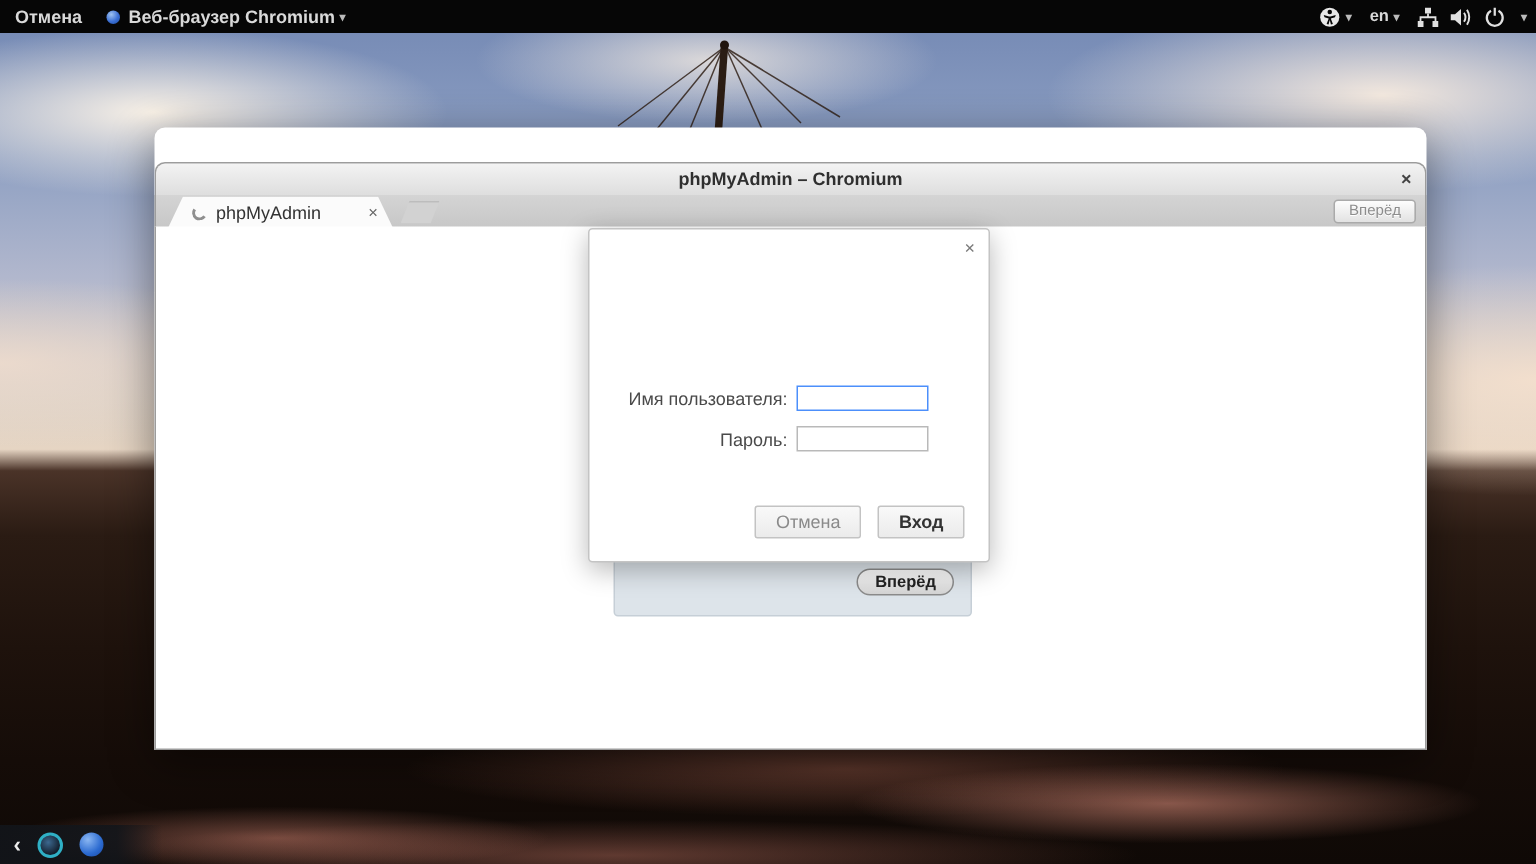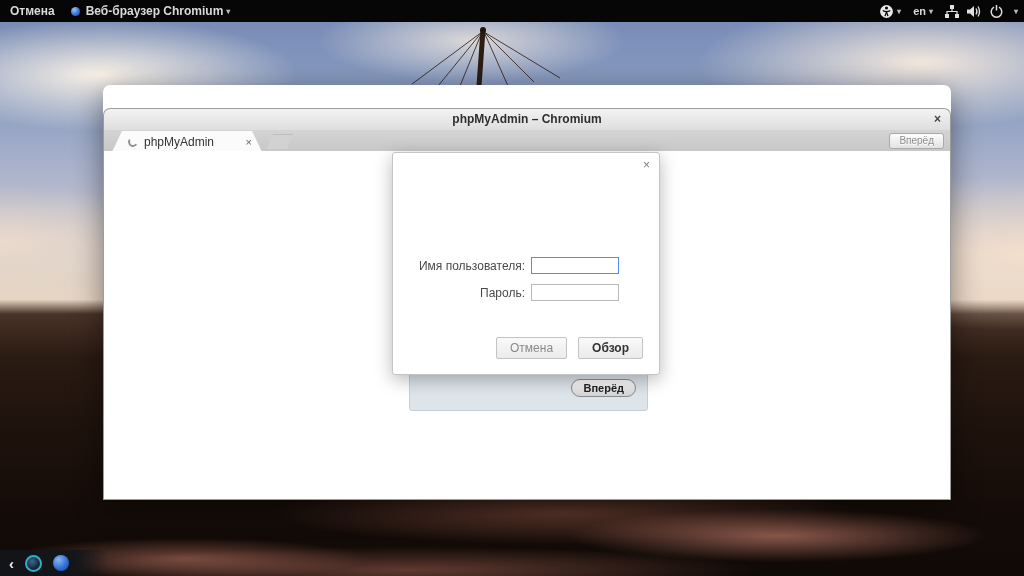--- a/index.html
+++ b/index.html
@@ -302,21 +302,21 @@
     <div class="dlg-row" style="top:104px">
       <label>Имя пользователя:</label>
       <input class="focused" value="" style="">
     </div>
     <div class="dlg-row" style="top:131px">
       <label>Пароль:</label>
       <input type="password" value="" style="">
     </div>
     <div id="dlg-buttons">
       <button class="dlg-btn">Отмена</button>
-      <button class="dlg-btn primary">Обзор</button>
+      <button class="dlg-btn primary">Вход</button>
     </div>
   </div>
 </div>
 
 <div id="dock">
   <span id="dock-chevron">‹</span>
   <span class="dock-ico1"></span>
   <span class="dock-ico2"></span>
 </div>
 

